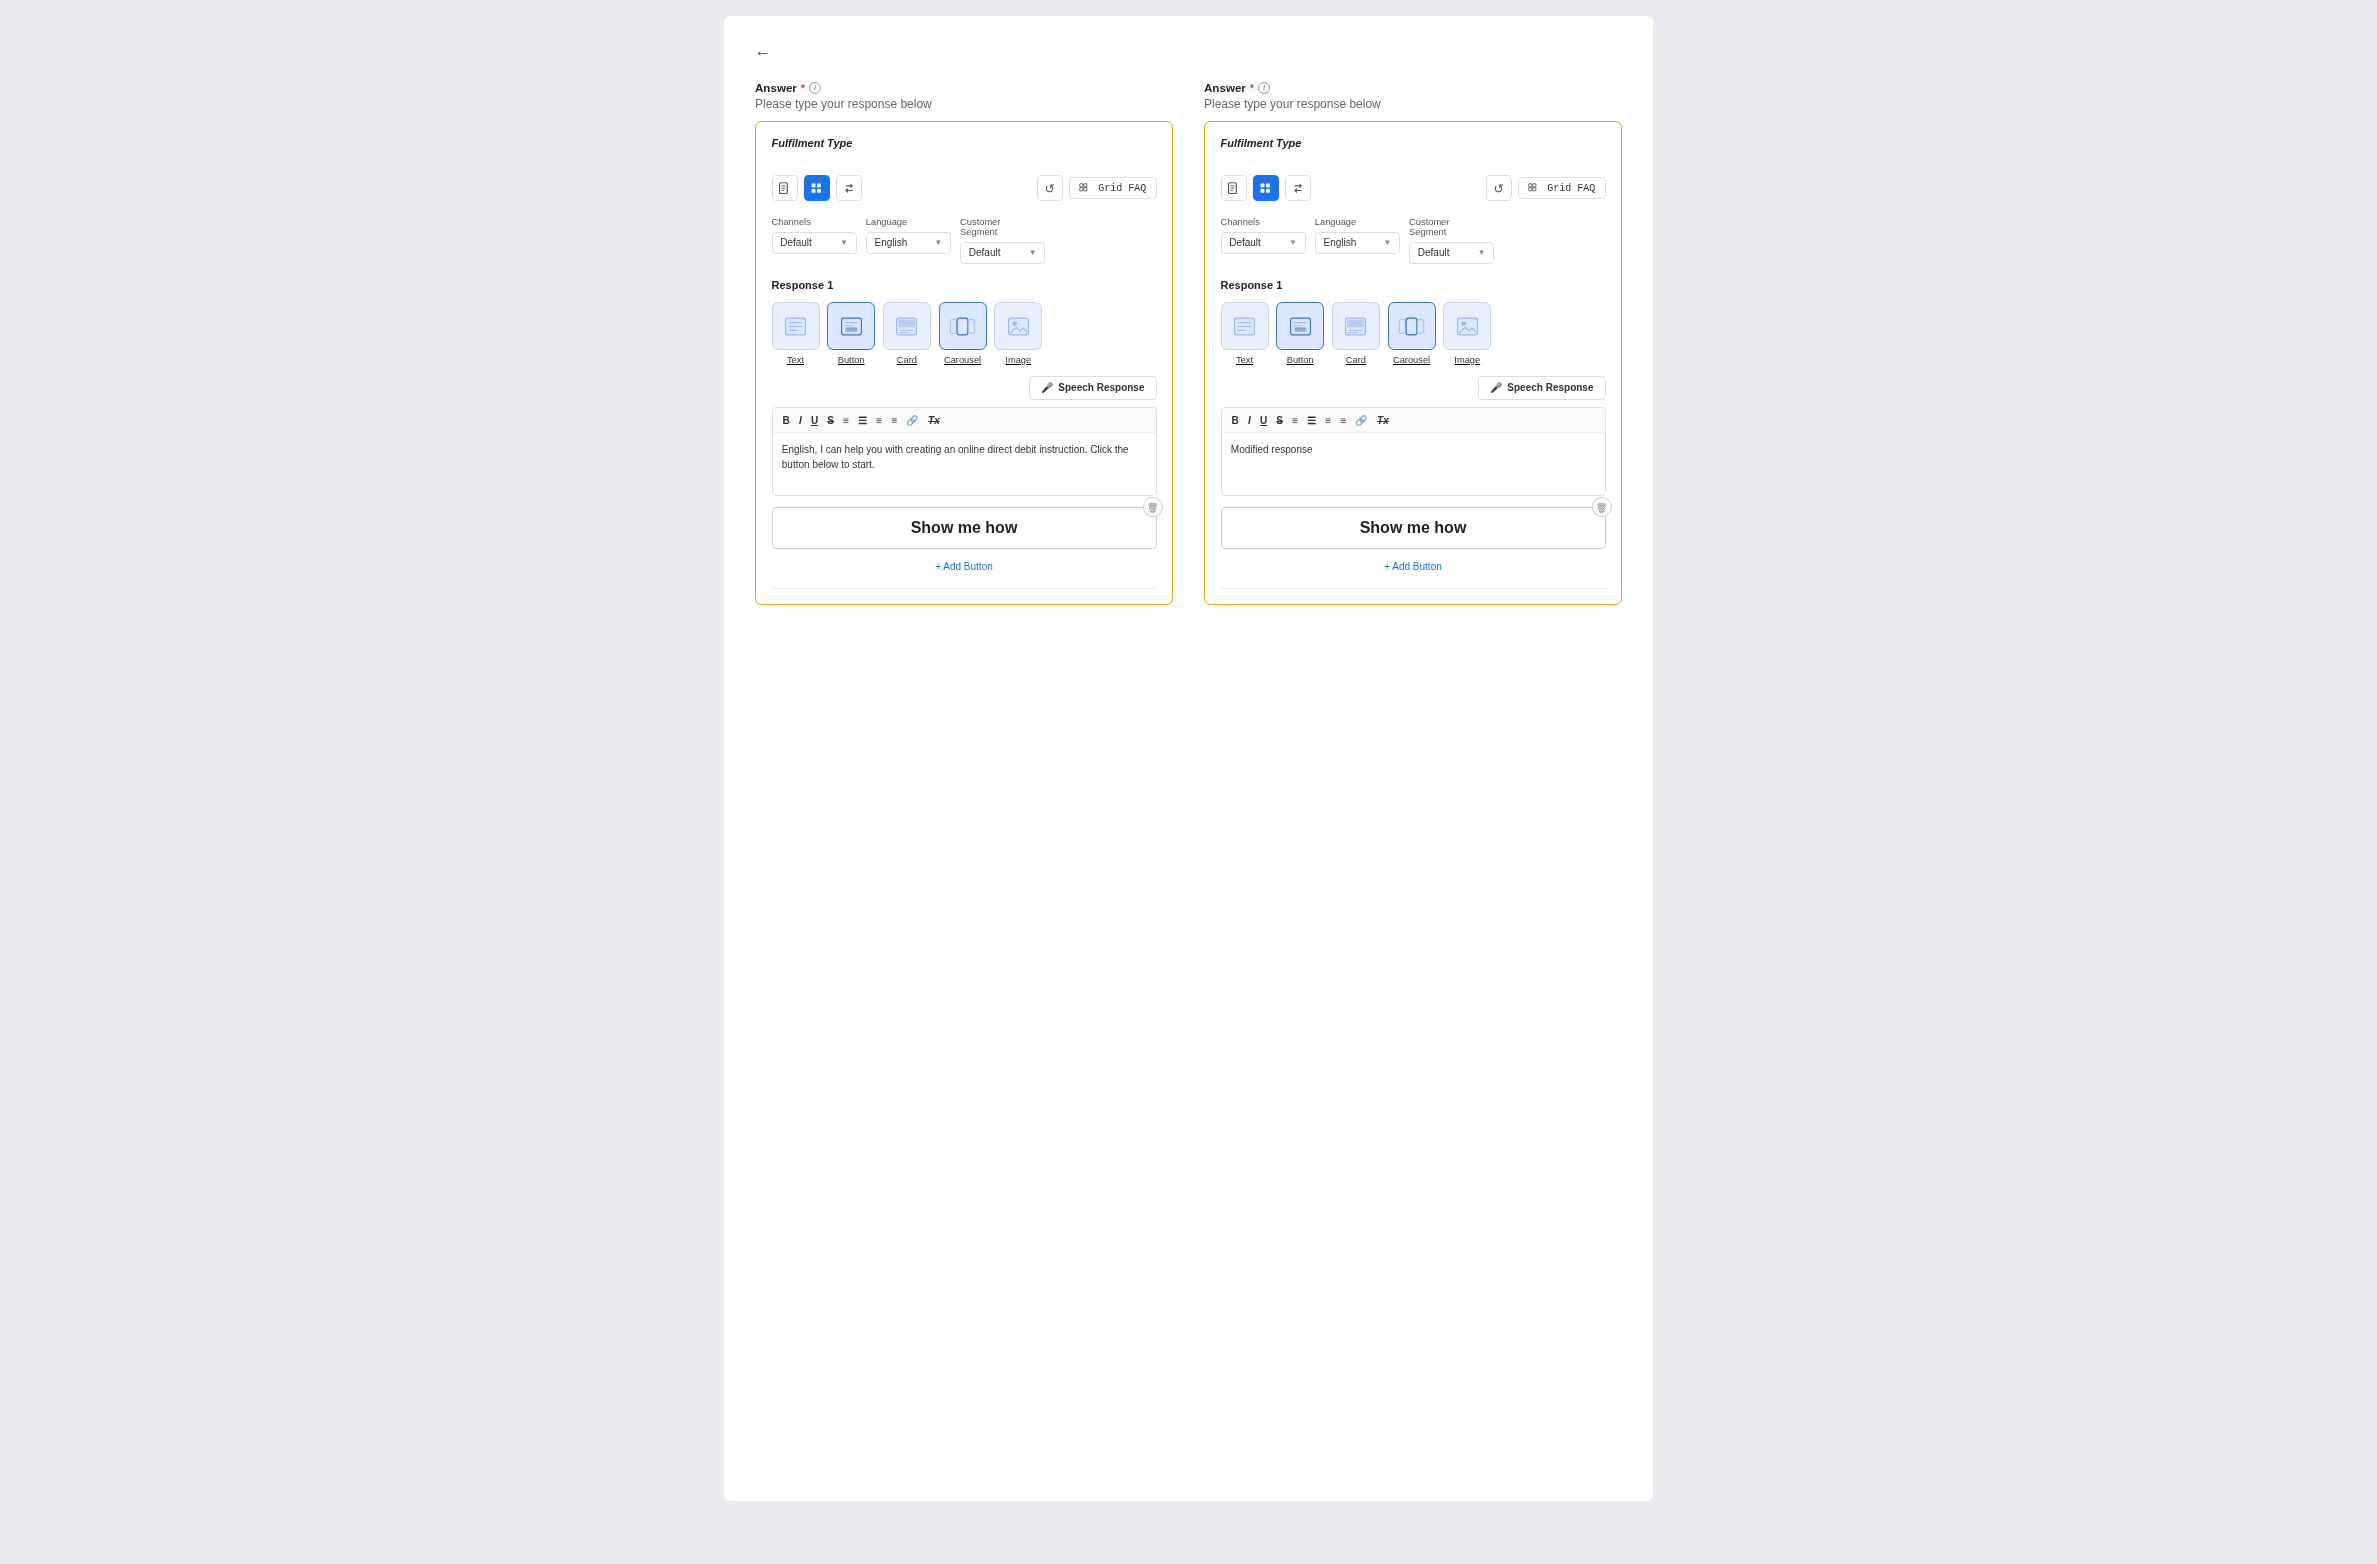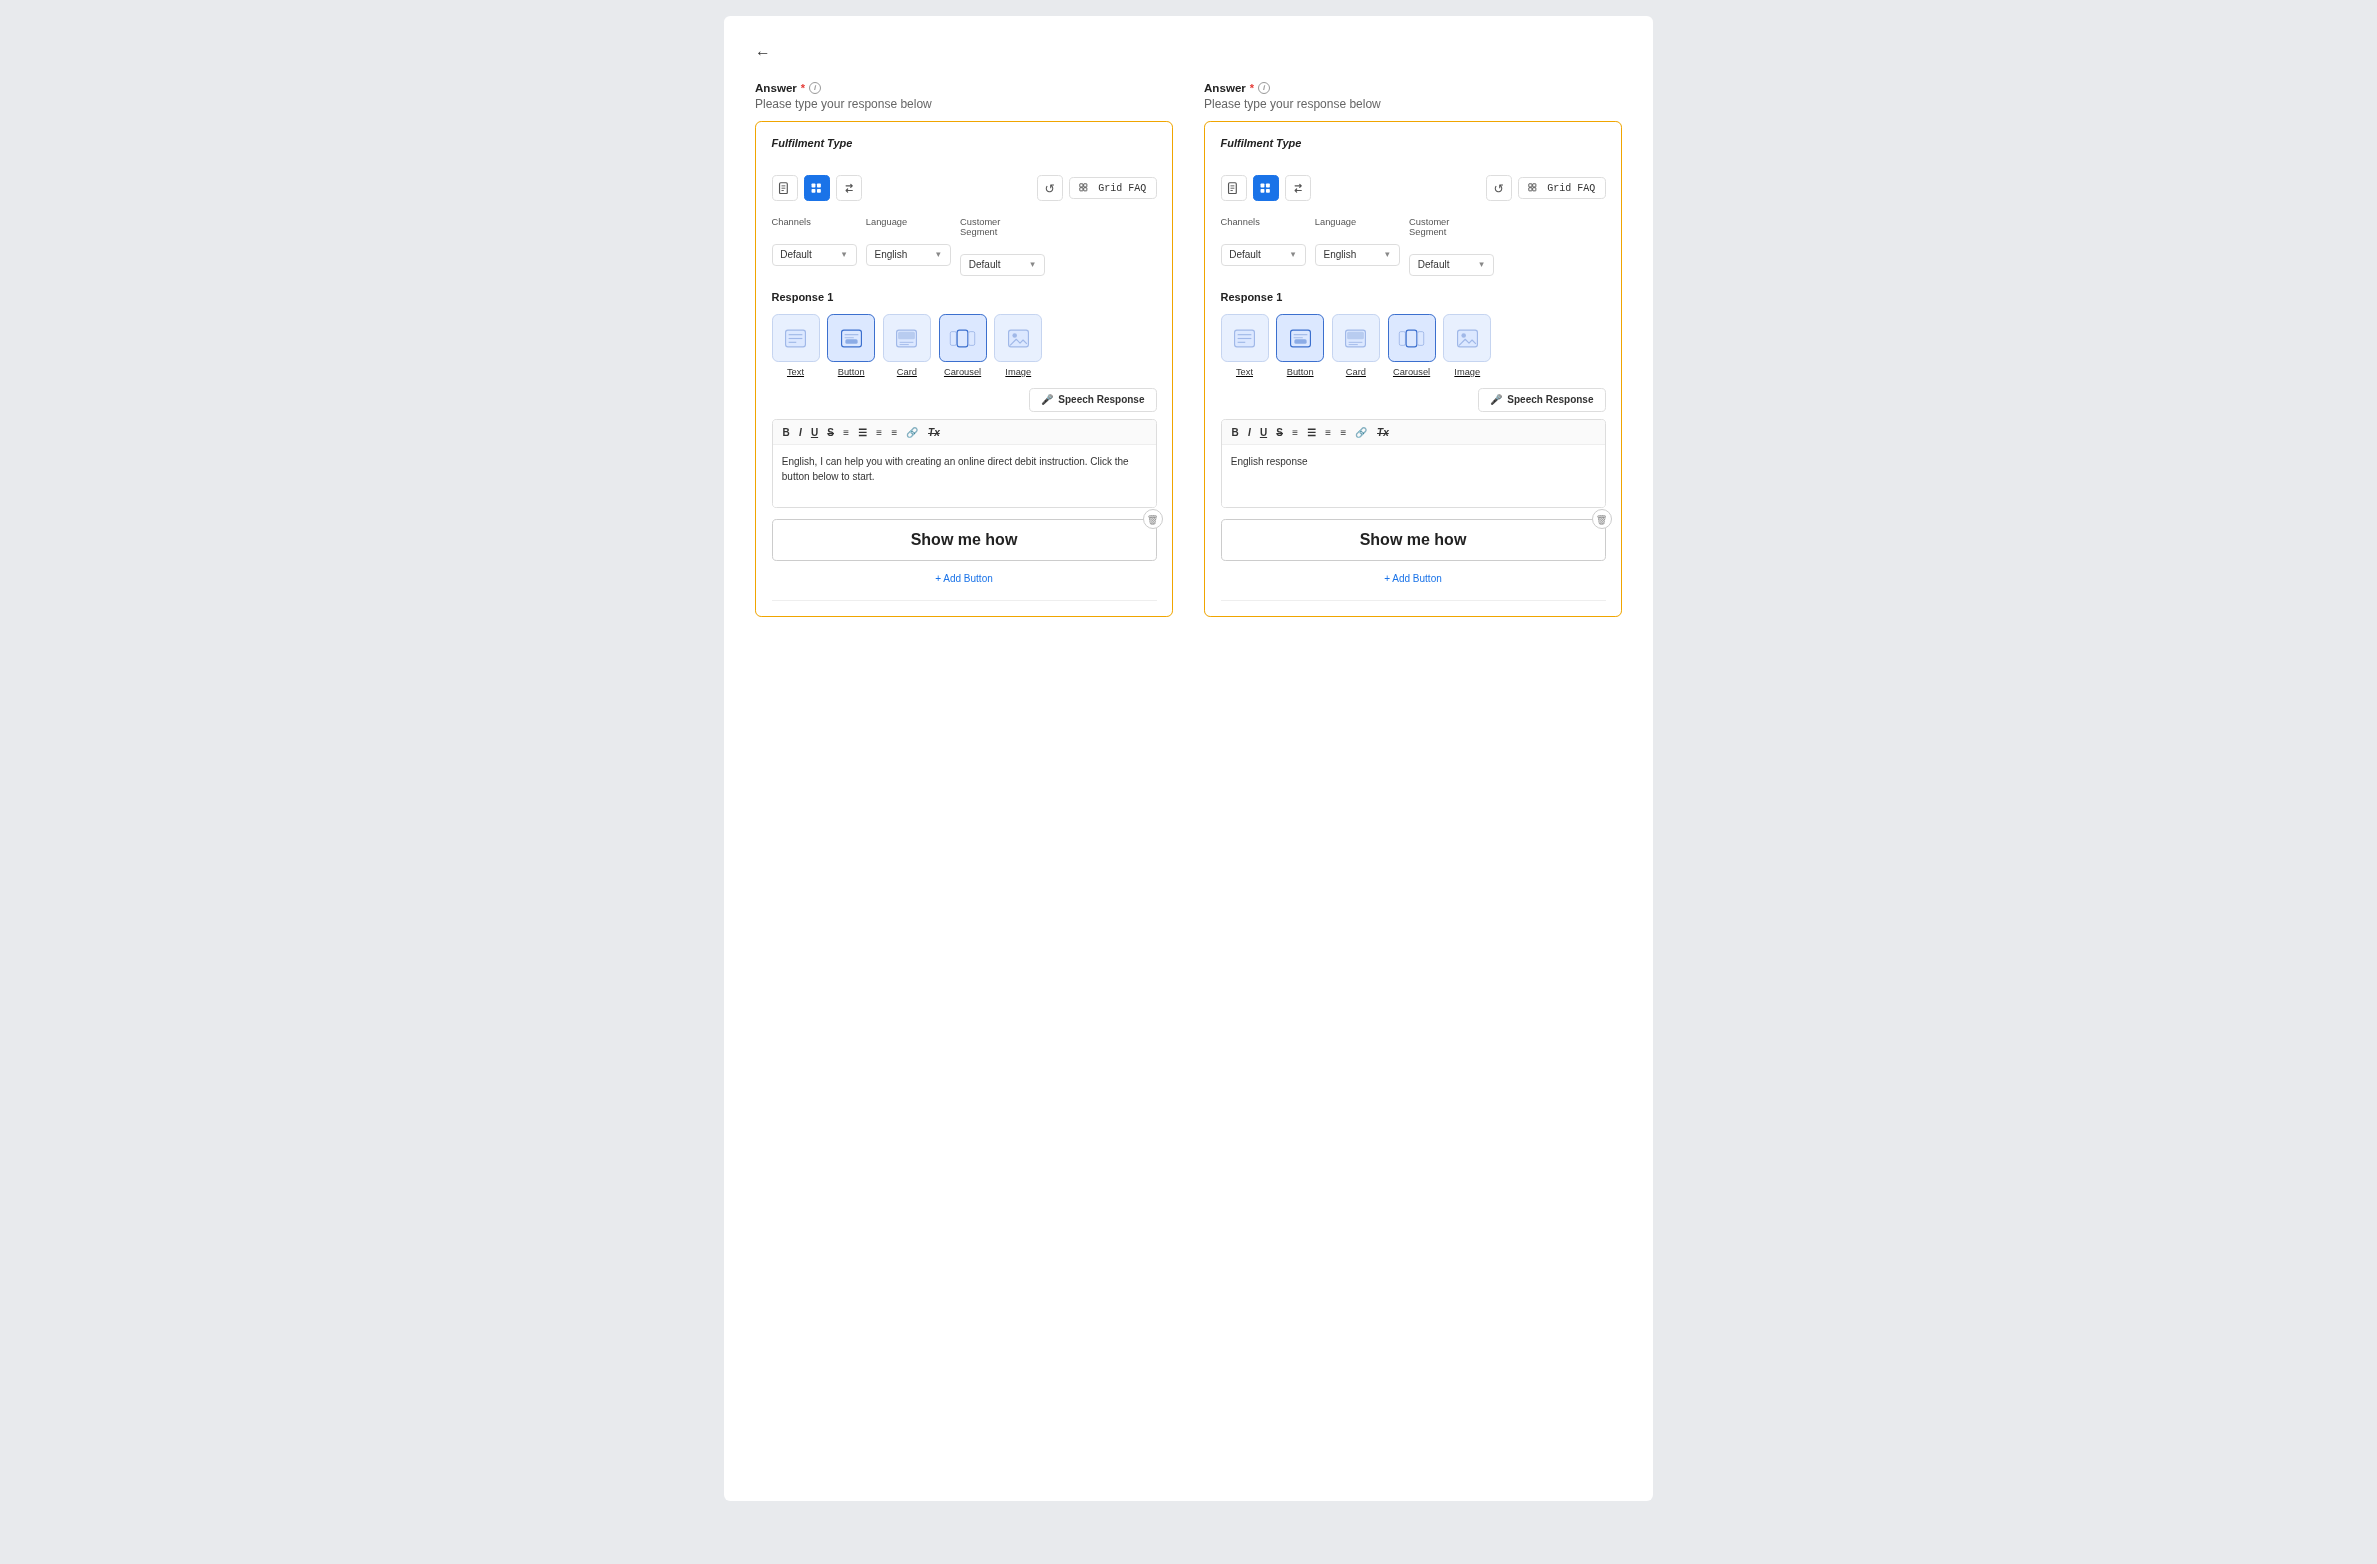--- a/index.html
+++ b/index.html
@@ -120,21 +120,21 @@
     .fields-row {
       display: flex;
       gap: 9.3px;
       align-items: flex-start;
       margin-bottom: 15.5px;
       flex-wrap: wrap;
     }
     .field-group {
       display: flex;
       flex-direction: column;
-      gap: 17px;
+      gap: 5px;
     }
     .field-label {
       font-size: 9.3px;
       color: #555;
       font-weight: 500;
     }
     .select-field {
       display: flex;
       align-items: center;
       border: 0.8px solid #ddd;
@@ -609,21 +609,21 @@
             <button class="editor-tool-btn"><i>I</i></button>
             <button class="editor-tool-btn"><u>U</u></button>
             <button class="editor-tool-btn"><s>S</s></button>
             <button class="editor-tool-btn">≡</button>
             <button class="editor-tool-btn">☰</button>
             <button class="editor-tool-btn">≡</button>
             <button class="editor-tool-btn">≡</button>
             <button class="editor-tool-btn">🔗</button>
             <button class="editor-tool-btn" style="font-style:italic;text-decoration:line-through;">Tx</button>
           </div>
-          <div class="editor-content" contenteditable="true" style="">English response</div>
+          <div class="editor-content" contenteditable="true" style="">Modified response</div>
         </div>
 
         <div class="show-me-how-wrapper">
           <button class="delete-icon-btn">🗑</button>
           <button class="show-me-how-btn">Show me how</button>
         </div>
 
         <a class="add-button-link">+ Add Button</a>
 
         <div class="divider"></div>

